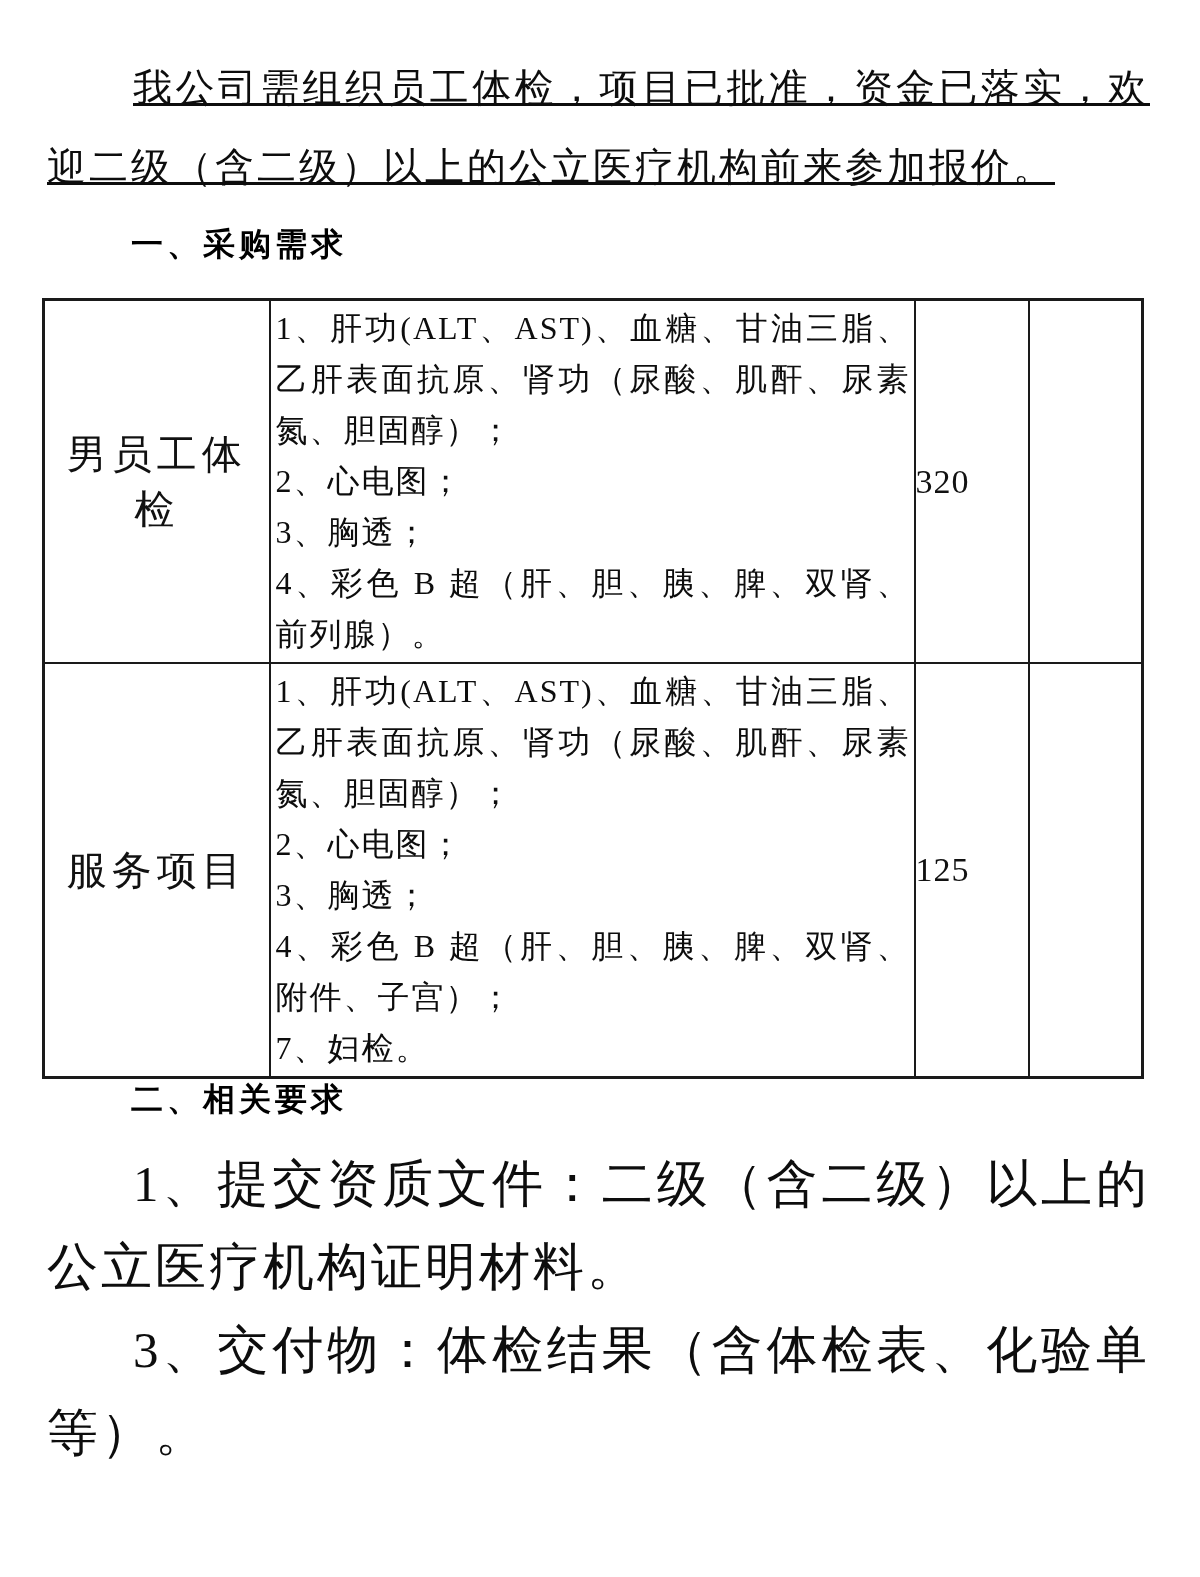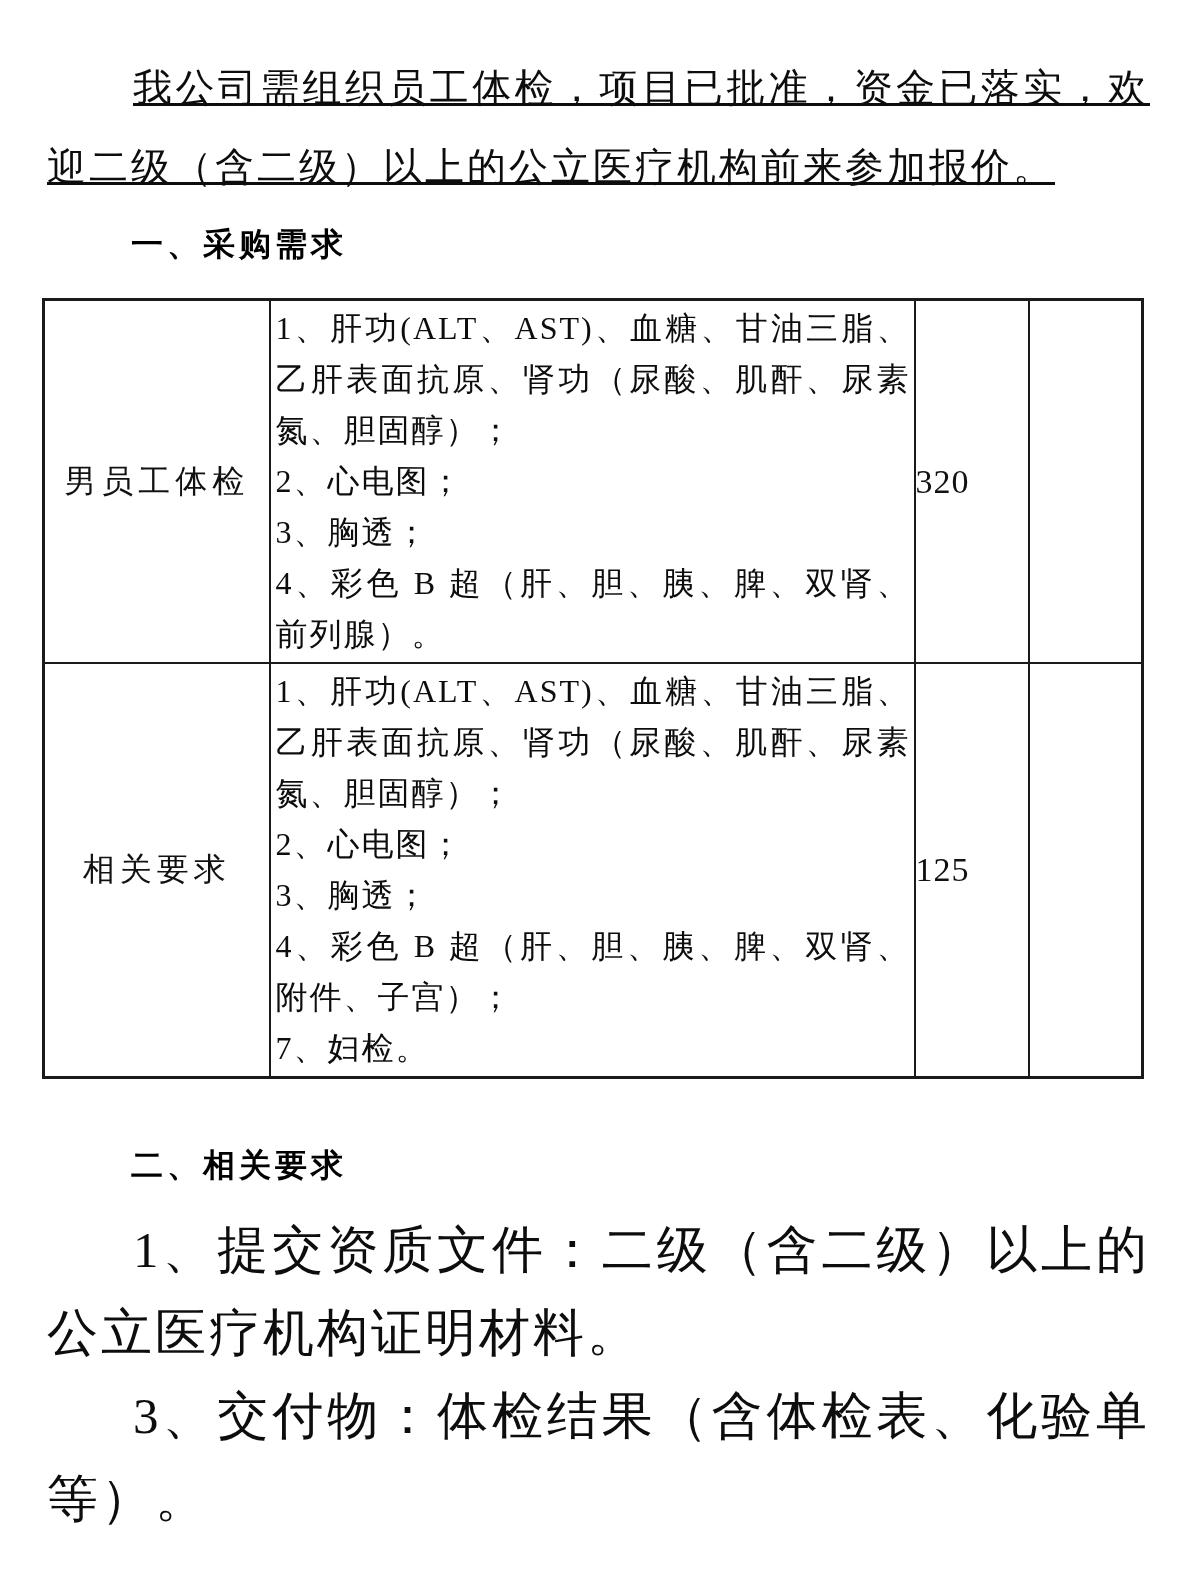--- a/index.html
+++ b/index.html
@@ -27,21 +27,21 @@
   }
   .section-heading {
     font-size: 32px;
     line-height: 40px;
     font-weight: 700;
     letter-spacing: 4px;
     padding-left: 84px;
     color: #000000;
   }
   .heading-1 { margin-top: 18px; }
-  .heading-2 { margin-top: 66px; }
+  .heading-2 { }
 
   
   table.req-table {
     border-collapse: collapse;
     table-layout: fixed;
     width: 1099px;
     margin-top: 34px;
     margin-left: -5px;
   }
   table.req-table, table.req-table th, table.req-table td {
@@ -62,21 +62,21 @@
     line-height: 46px;
     letter-spacing: 8px;
   }
   th.c-items {
     text-align: center;
     font-size: 32px;
     letter-spacing: 8px;
   }
   td.cell-name {
     text-align: center;
-    font-size: 32px;
+    font-size: 40px;
     letter-spacing: 5px;
   }
   td.cell-items {
     padding: 2px 3px 2px 5px;
   }
   td.cell-items p {
     font-size: 32px;
     line-height: 51px;
     letter-spacing: 2px;
     text-align: justify;
@@ -122,21 +122,21 @@
         <td class="cell-items">
           <p>1、肝功(ALT、AST)、血糖、甘油三脂、乙肝表面抗原、肾功（尿酸、肌酐、尿素氮、胆固醇）；</p>
           <p>2、心电图；</p>
           <p>3、胸透；</p>
           <p>4、彩色 B 超（肝、胆、胰、脾、双肾、前列腺）。</p>
         </td>
         <td class="cell-count">320</td>
         <td class="cell-remark"></td>
       </tr>
       <tr class="row-2">
-        <td class="cell-name">相关要求</td>
+        <td class="cell-name">服务项目</td>
         <td class="cell-items">
           <p>1、肝功(ALT、AST)、血糖、甘油三脂、乙肝表面抗原、肾功（尿酸、肌酐、尿素氮、胆固醇）；</p>
           <p>2、心电图；</p>
           <p>3、胸透；</p>
           <p>4、彩色 B 超（肝、胆、胰、脾、双肾、附件、子宫）；</p>
           <p>7、妇检。</p>
         </td>
         <td class="cell-count">125</td>
         <td class="cell-remark"></td>
       </tr>

